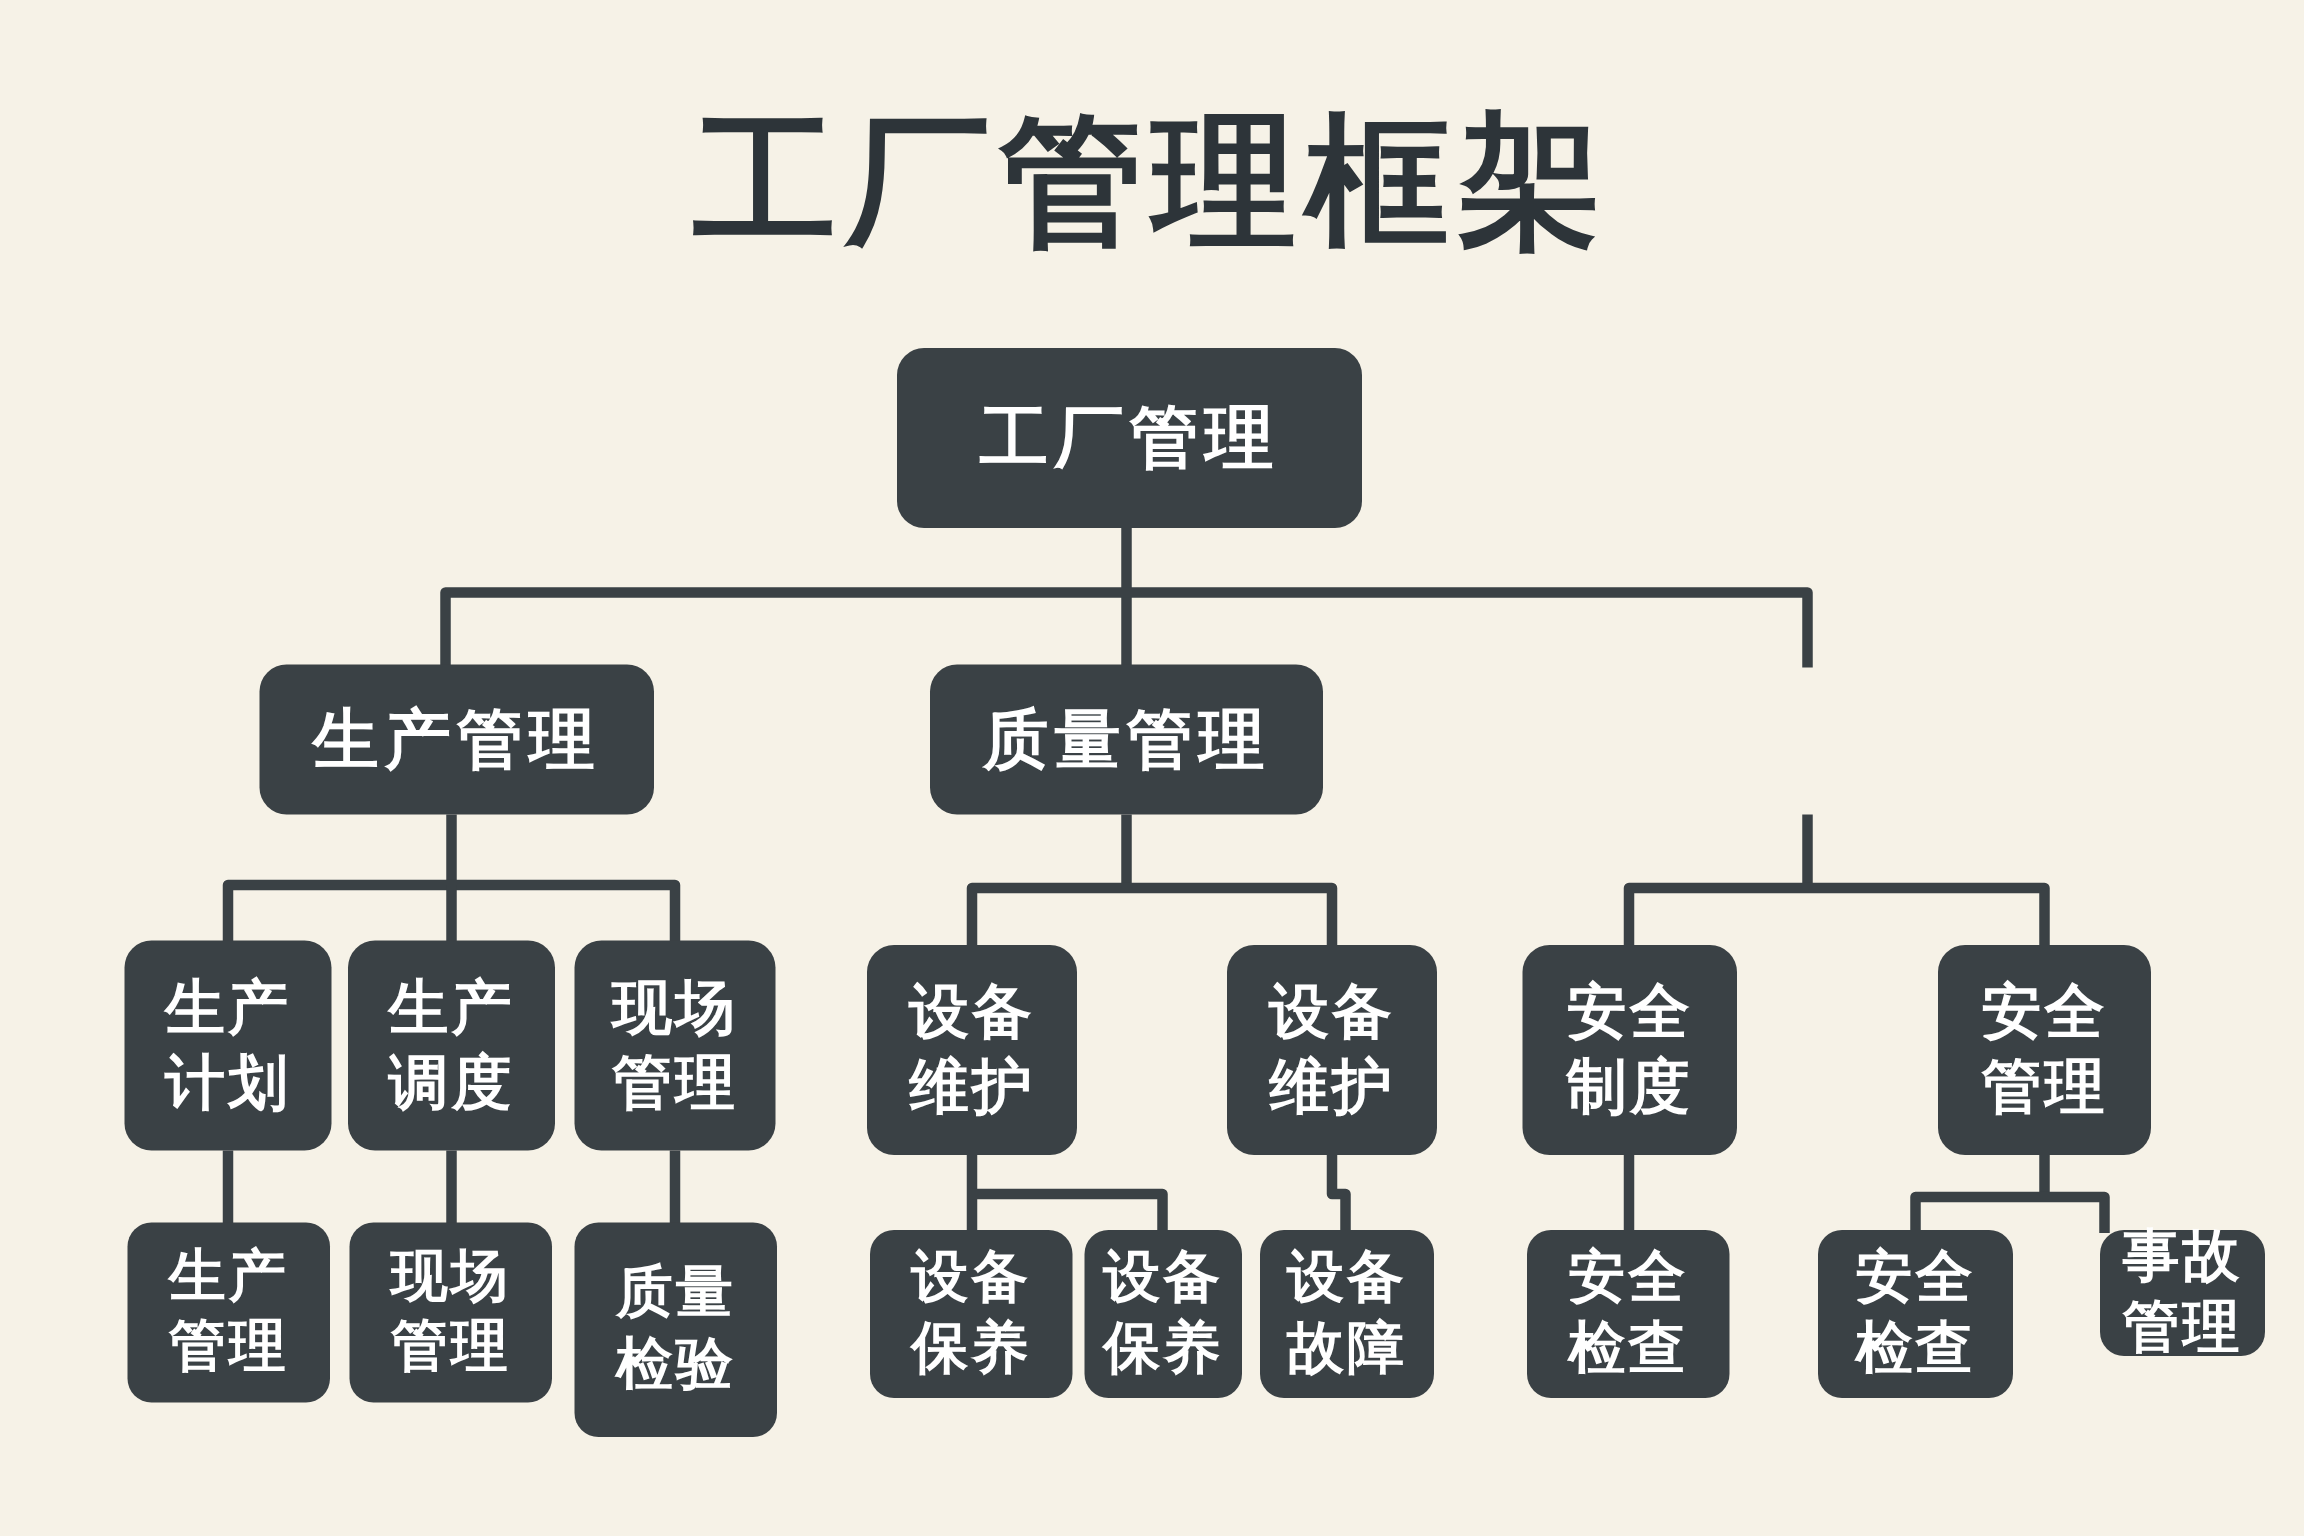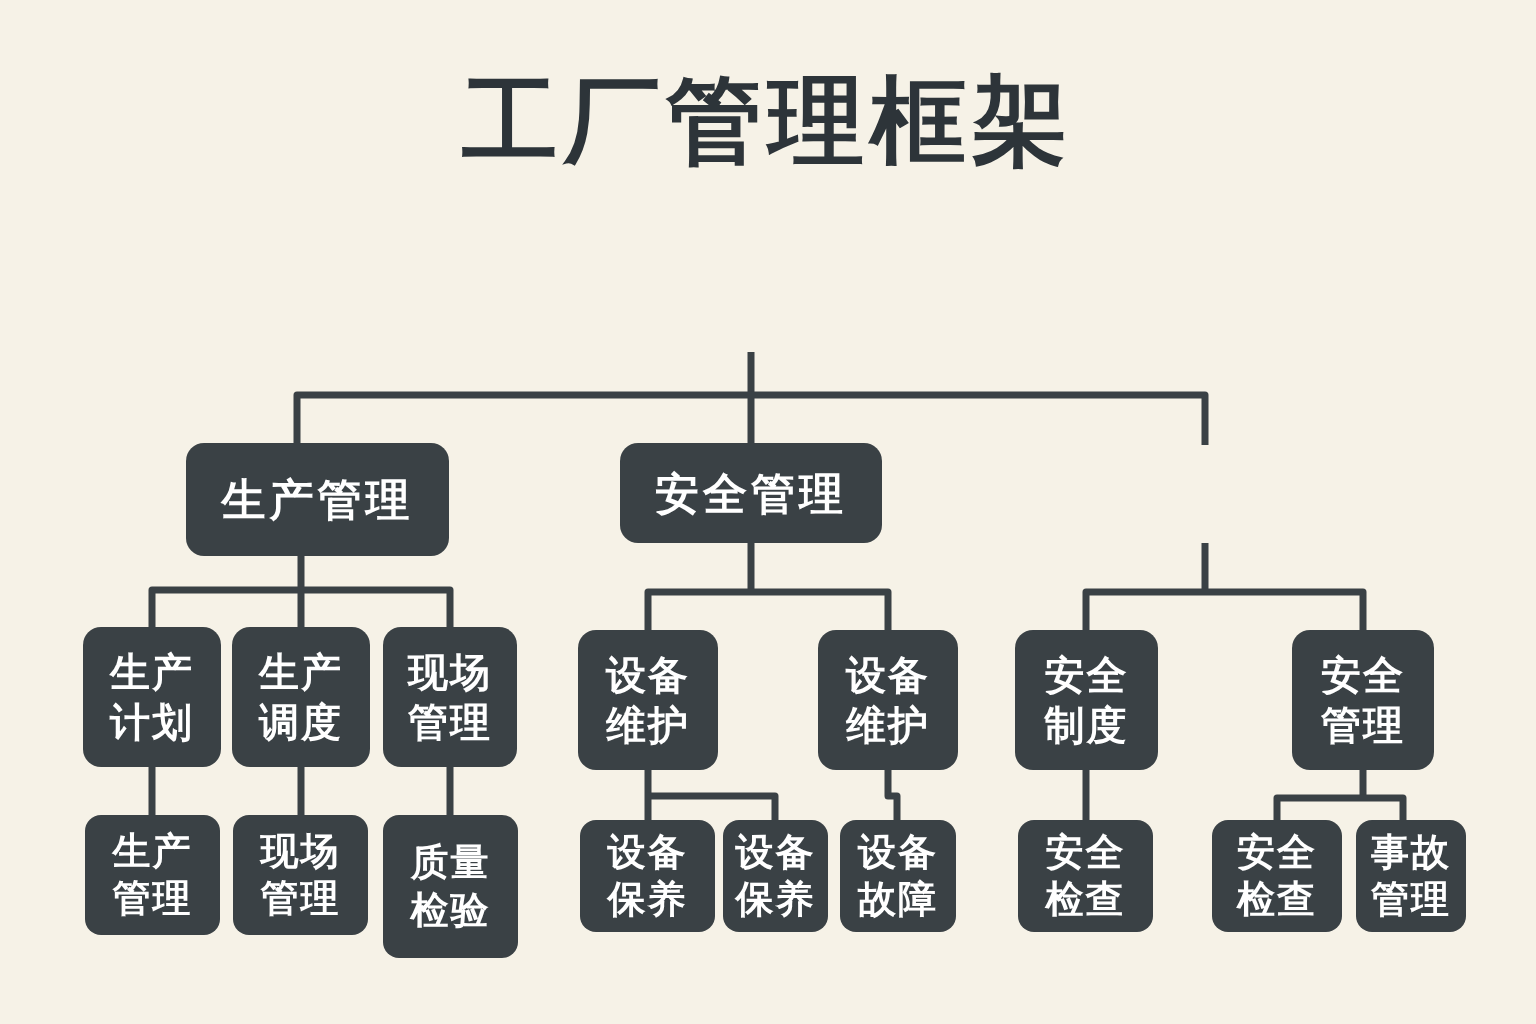--- a/index.html
+++ b/index.html
@@ -46,41 +46,41 @@
     line-height:1.25;
   }
   .node span{display:block;}
   .lvl1{font-size:46px;letter-spacing:4px;}
   .lvl2{font-size:44px;letter-spacing:4px;}
   .lvl3{font-size:40px;letter-spacing:2px;}
   .lvl4{font-size:38px;letter-spacing:2px;border-radius:16px;}
 
   
   .n-root{left:598px;top:232px;width:310px;height:120px;}
-  .n-production{left:186px;top:443px;width:263px;height:113px;}
+  .n-production{left:173px;top:443px;width:263px;height:100px;}
   .n-quality{left:620px;top:443px;width:262px;height:100px;}
   .n-safety{left:1078px;top:443px;width:255px;height:100px;}
 
   .n-prod-plan{left:83px;top:627px;width:138px;height:140px;}
   .n-prod-sched{left:232px;top:627px;width:138px;height:140px;}
   .n-site-mgmt{left:383px;top:627px;width:134px;height:140px;}
   .n-equip-maint-1{left:578px;top:630px;width:140px;height:140px;}
   .n-equip-maint-2{left:818px;top:630px;width:140px;height:140px;}
   .n-safety-system{left:1015px;top:630px;width:143px;height:140px;}
   .n-safety-mgmt-2{left:1292px;top:630px;width:142px;height:140px;}
 
   .n-prod-mgmt-2{left:85px;top:815px;width:135px;height:120px;}
   .n-site-mgmt-2{left:233px;top:815px;width:135px;height:120px;}
   .n-quality-insp{left:383px;top:815px;width:135px;height:143px;}
   .n-equip-upkeep-1{left:580px;top:820px;width:135px;height:112px;}
   .n-equip-upkeep-2{left:723px;top:820px;width:105px;height:112px;}
   .n-equip-fault{left:840px;top:820px;width:116px;height:112px;}
   .n-safety-insp-1{left:1018px;top:820px;width:135px;height:112px;}
   .n-safety-insp-2{left:1212px;top:820px;width:130px;height:112px;}
-  .n-accident-mgmt{left:1356px;top:820px;width:110px;height:112px;}
+  .n-accident-mgmt{left:1400px;top:820px;width:110px;height:84px;}
 </style>
 </head>
 <body>
 
 <div class="stage">
 
   <h1 class="title">工厂管理框架</h1>
 
   <svg class="wires" viewBox="0 0 1536 1024" xmlns="http://www.w3.org/2000/svg">
 
@@ -101,26 +101,29 @@
     <path d="M301 767 V817"></path>
     <path d="M450 767 V817"></path>
     <path d="M648 770 V822"></path>
     <path d="M648 796 H775 V822"></path>
     <path d="M888 770 V796 H897 V822"></path>
     <path d="M1086 770 V822"></path>
     <path d="M1363 770 V798"></path>
     <path d="M1277 822 V798 H1403 V822"></path>
   </svg>
 
+  <div class="node lvl1 n-root">
+    <span>工厂管理</span>
+  </div>
 
   <div class="node lvl2 n-production">
     <span>生产管理</span>
   </div>
   <div class="node lvl2 n-quality">
-    <span>安全管理</span>
+    <span>质量管理</span>
   </div>
 
   <div class="node lvl3 n-prod-plan">
     <span>生产</span>
     <span>计划</span>
   </div>
   <div class="node lvl3 n-prod-sched">
     <span>生产</span>
     <span>调度</span>
   </div>

